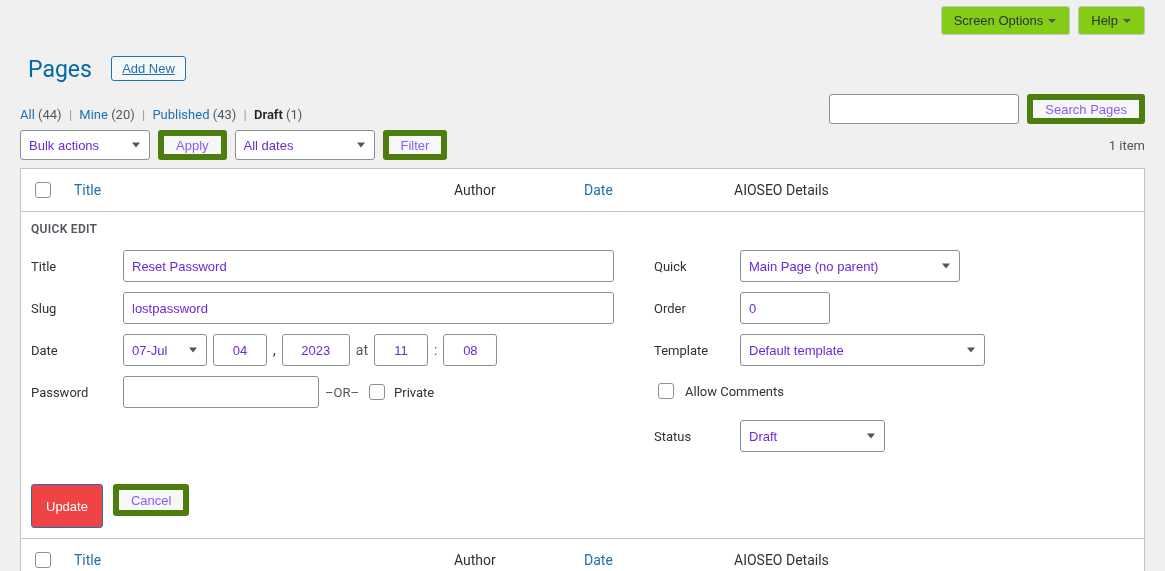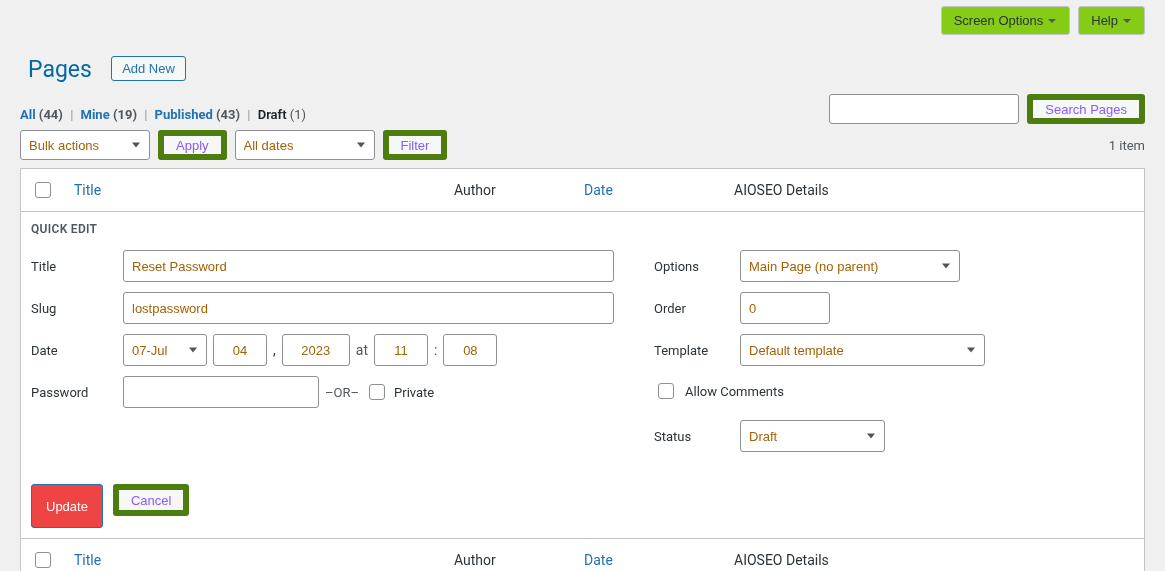--- a/index.html
+++ b/index.html
@@ -45,44 +45,45 @@
     display: inline-block;
     margin-left: 8px;
     border: 1px solid #2271b1;
     background: #f6f7f7;
     color: #2271b1;
     border-radius: 3px;
     padding: 4px 10px;
     font-size: 13px;
     cursor: pointer;
     vertical-align: 4px;
+    text-decoration: underline;
   }
   .subsubsub {
     margin: 12px 0 8px 0;
     font-size: 13px;
   }
-  .subsubsub a { color: #2271b1; text-decoration: none; font-weight: bold; }
+  .subsubsub a { color: #2271b1; text-decoration: none; }
   .subsubsub .sep { color: #999; margin: 0 4px; }
   .subsubsub .current { font-weight: 600; color: #1d2327; }
   .subsubsub .count { color: #50575e; }
   .tablenav {
     display: flex;
     justify-content: space-between;
     align-items: center;
     margin: 6px 0 8px 0;
   }
   .tablenav-left { display: flex; gap: 8px; align-items: center; }
   select, input[type=text] {
     font-size: 13px;
     border: 1px solid #8c8f94;
     border-radius: 3px;
     padding: 0 8px;
     background: #fff;
     height: 30px;
-    color: #a16207;
+    color: #6d28d9;
   }
   .select-wrap { position: relative; display: inline-block; }
   .select-wrap select {
     appearance: none;
     -webkit-appearance: none;
     padding-right: 28px;
   }
   .select-wrap::after {
     content: "";
     position: absolute;
@@ -196,21 +197,21 @@
         </svg>
     </button>
   </div>
 
   <h1 class="page-title">Pages</h1>
   <button class="add-new">Add New</button>
 
   <div class="subsubsub">
     <a href="#"><span>All</span> <span class="count">(44)</span></a>
     <span class="sep">|</span>
-    <a href="#"><span>Mine</span> <span class="count">(19)</span></a>
+    <a href="#"><span>Mine</span> <span class="count">(20)</span></a>
     <span class="sep">|</span>
     <a href="#"><span>Published</span> <span class="count">(43)</span></a>
     <span class="sep">|</span>
     <span class="current"><span>Draft</span> <span class="count" style="font-weight:400">(1)</span></span>
   </div>
 
   <div class="search-row">
     <input type="text" style="">
     <button class="search-btn">Search Pages</button>
   </div>
@@ -277,21 +278,21 @@
               <div class="qe-field">
                 <label>Password</label>
                 <input type="text" style="width: 196px; height: 32px;" value="">
                 <span class="or">–OR–</span>
                 <input type="checkbox" class="cb" style="">
                 <span class="priv-label">Private</span>
               </div>
             </div>
             <div class="qe-right">
               <div class="qe-field">
-                <label>Options</label>
+                <label>Quick</label>
                 <span class="select-wrap">
                   <select>
                     <option>Main Page (no parent)</option>
                   </select>
                 </span>
               </div>
               <div class="qe-field">
                 <label>Order</label>
                 <input type="text" class="order" value="0" style="">
               </div>

